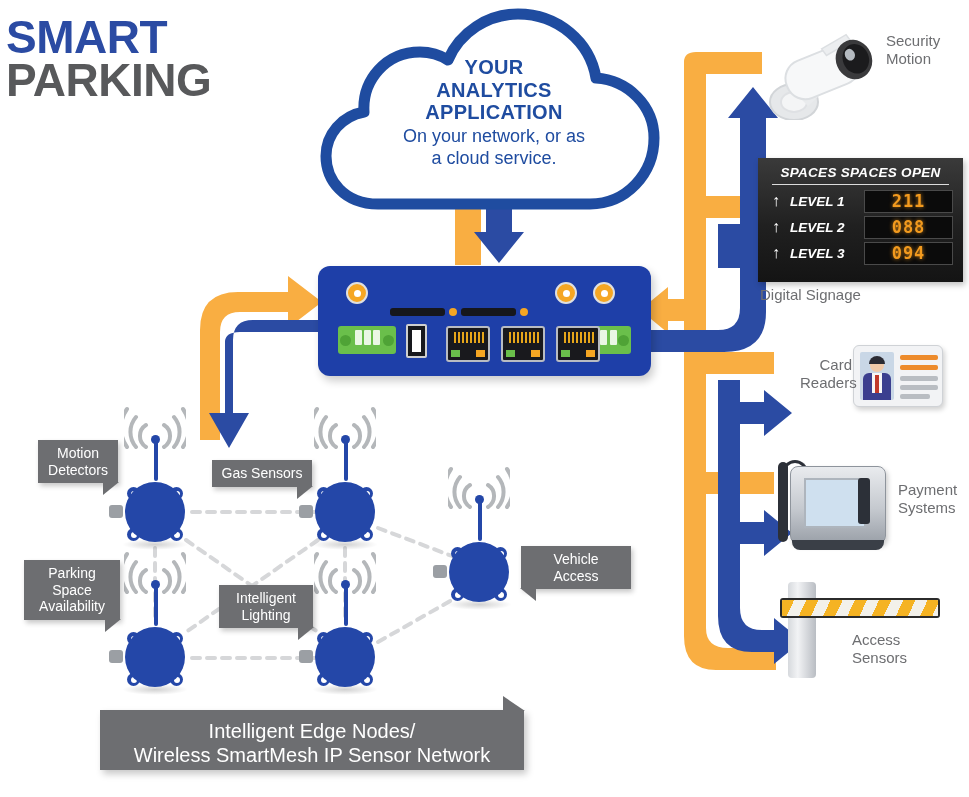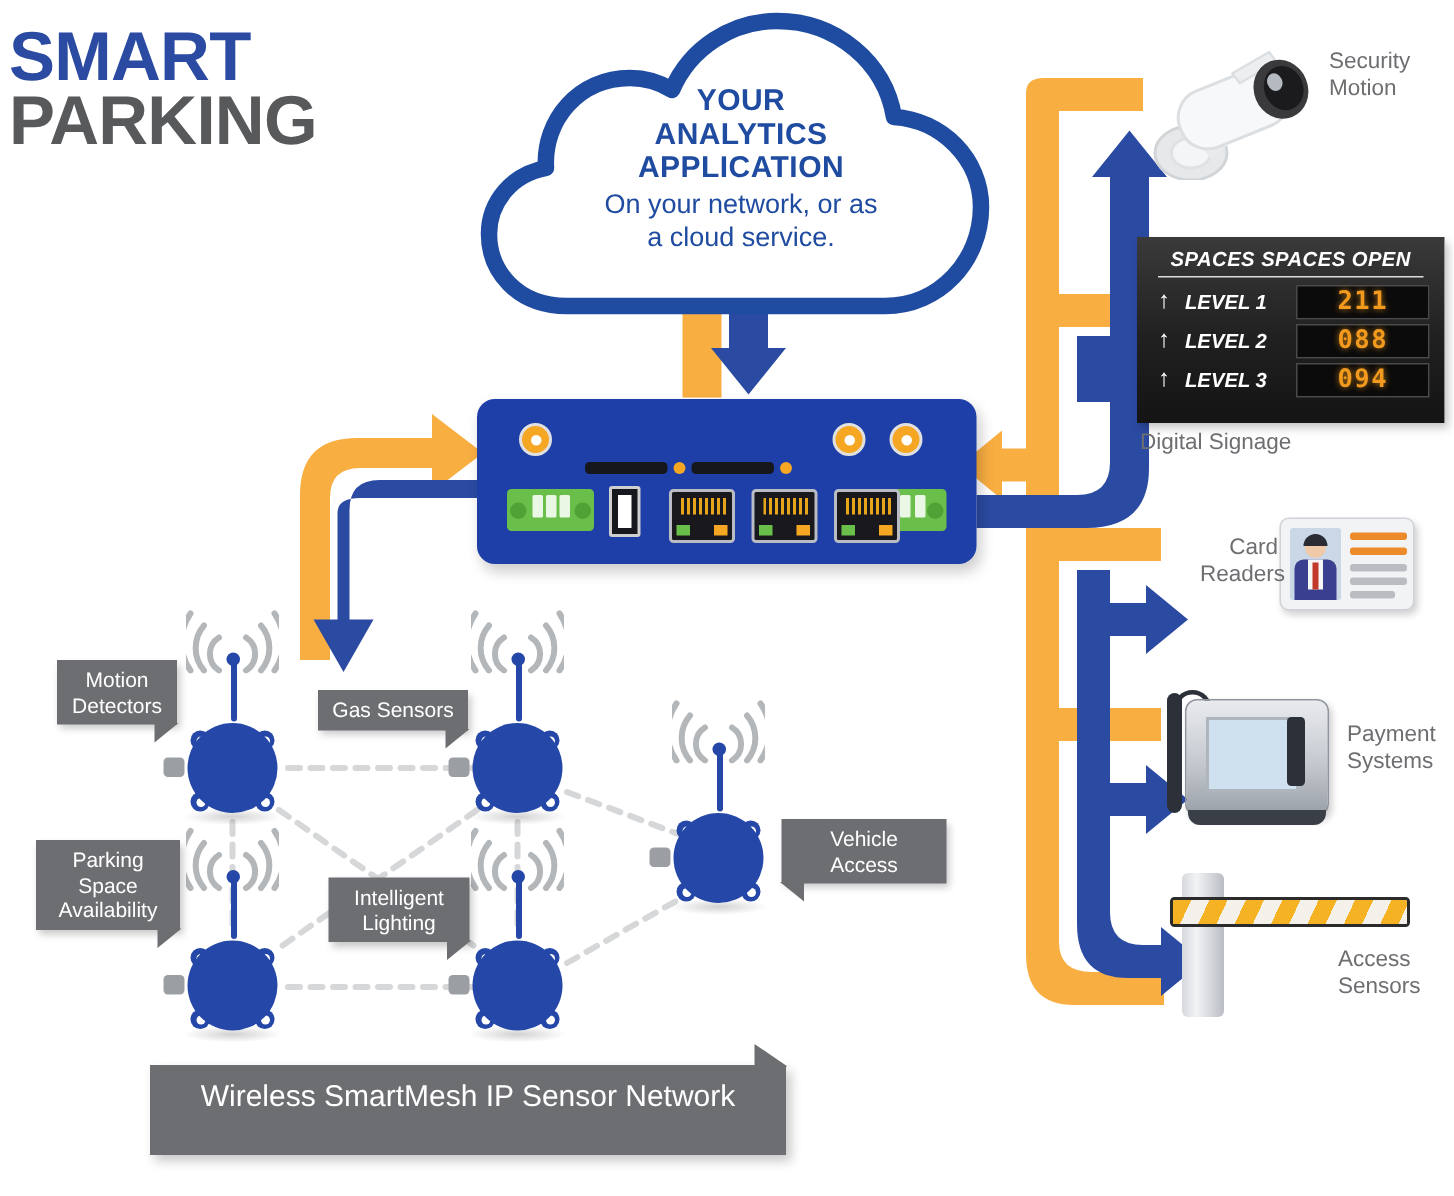--- a/index.html
+++ b/index.html
@@ -326,21 +326,21 @@
     <div>Payment</div>
     <div>Systems</div>
   </div>
 
   <div id="gate">
     <div class="post"></div>
     <div class="arm">
         <div class="stripes"></div>
       </div>
   </div>
-  <div class="dev-label" style="left:892px;top:631px;">
+  <div class="dev-label" style="left:852px;top:631px;">
     <div>Access</div>
     <div>Sensors</div>
   </div>
 
   <svg id="mesh" viewBox="0 0 969 797">
     <g stroke="#d6d7d9" stroke-width="4" stroke-dasharray="8 7" fill="none" stroke-linecap="round">
       <line x1="192" y1="512" x2="318" y2="512"></line>
       <line x1="192" y1="658" x2="318" y2="658"></line>
       <line x1="155" y1="548" x2="155" y2="622"></line>
       <line x1="345" y1="548" x2="345" y2="622"></line>
@@ -479,18 +479,19 @@
     <div class="tab" style="left:9px;bottom:8px;"></div>
       <div class="tab" style="right:9px;bottom:8px;"></div>
     <div class="ball"></div>
   </div>
   <div class="callout" style="left:521px;top:546px;width:110px;">
     <div>Vehicle Access</div>
     <div class="tail" style="left:-1px;bottom:-12px;border-right:16px solid #6D6E71;border-bottom:13px solid transparent;"></div>
   </div>
 
   <div id="bottomcap">
+    <div>Intelligent Edge Nodes/</div>
     <div>Wireless SmartMesh IP Sensor Network</div>
     <div class="tail" style="position:absolute;right:-1px;top:-14px;width:0;height:0;
          border-left:22px solid #6D6E71;border-top:15px solid transparent;"></div>
   </div>
 
 </div>
 
 </body></html>

